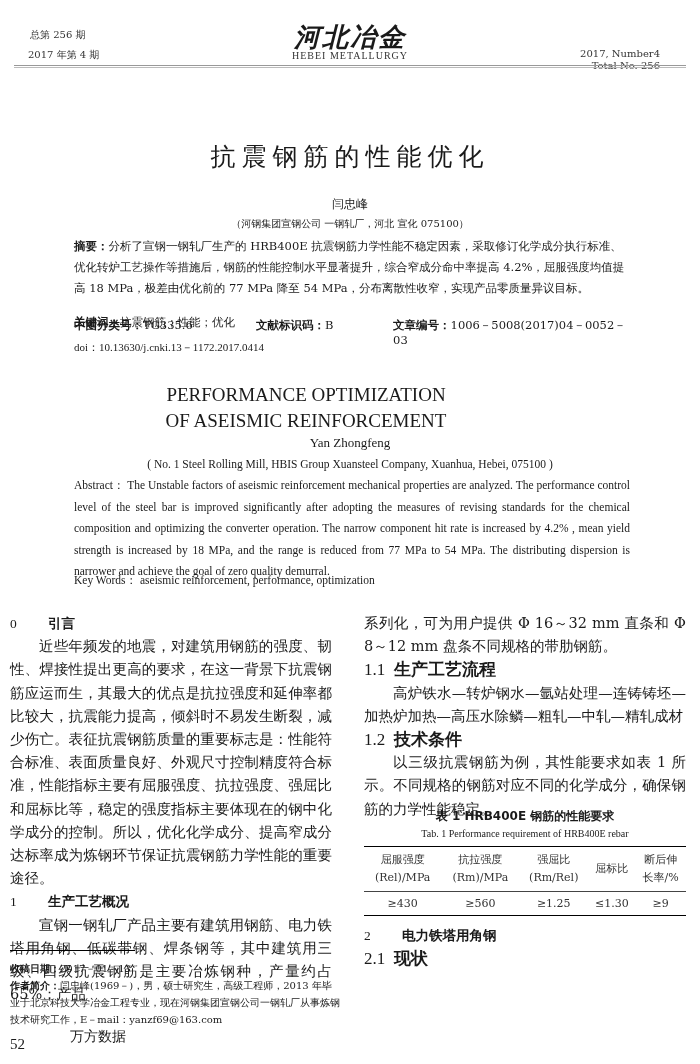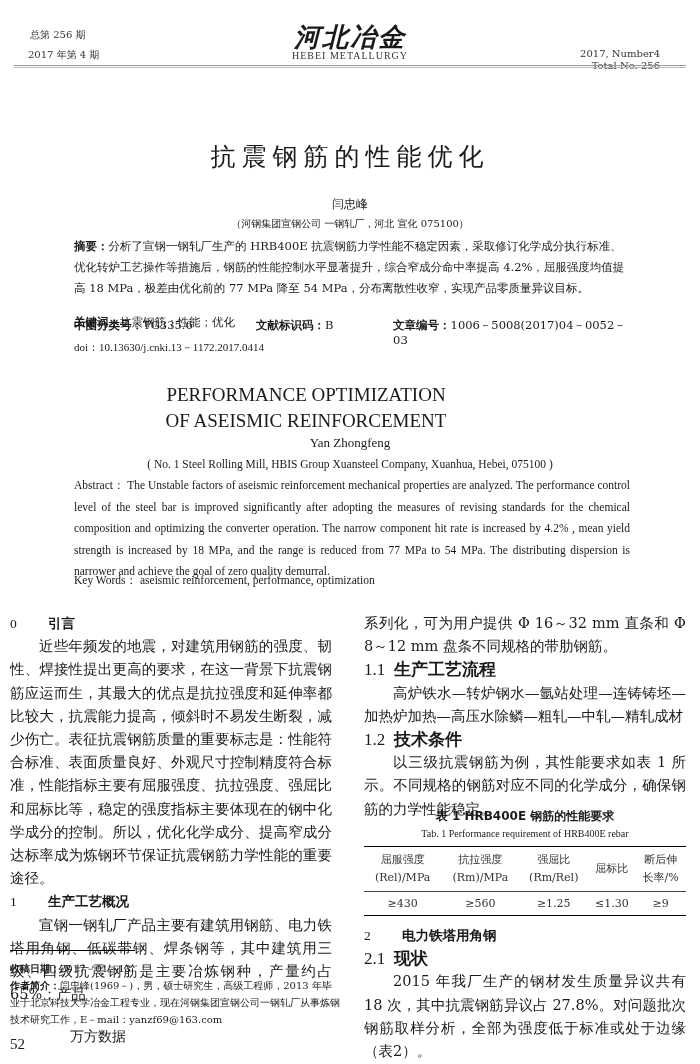--- a/index.html
+++ b/index.html
@@ -152,14 +152,13 @@
 
 <div class="abs col col-r" style="top:924px;">
   <div class="sec">
     <span class="num">2</span>
       <span>电力铁塔用角钢</span>
   </div>
   <div class="sub">
     <span class="num">2.1</span>
       <span>现状</span>
   </div>
-  <p class="para">2015 年我厂生产的钢材发生质量异议共有 18 次，其中抗震钢筋异议占 27.8%。对问题批次钢筋取样分析，全部为强度低于标准或处于边缘（表2）。</p>
 </div>
 
 </body></html>

